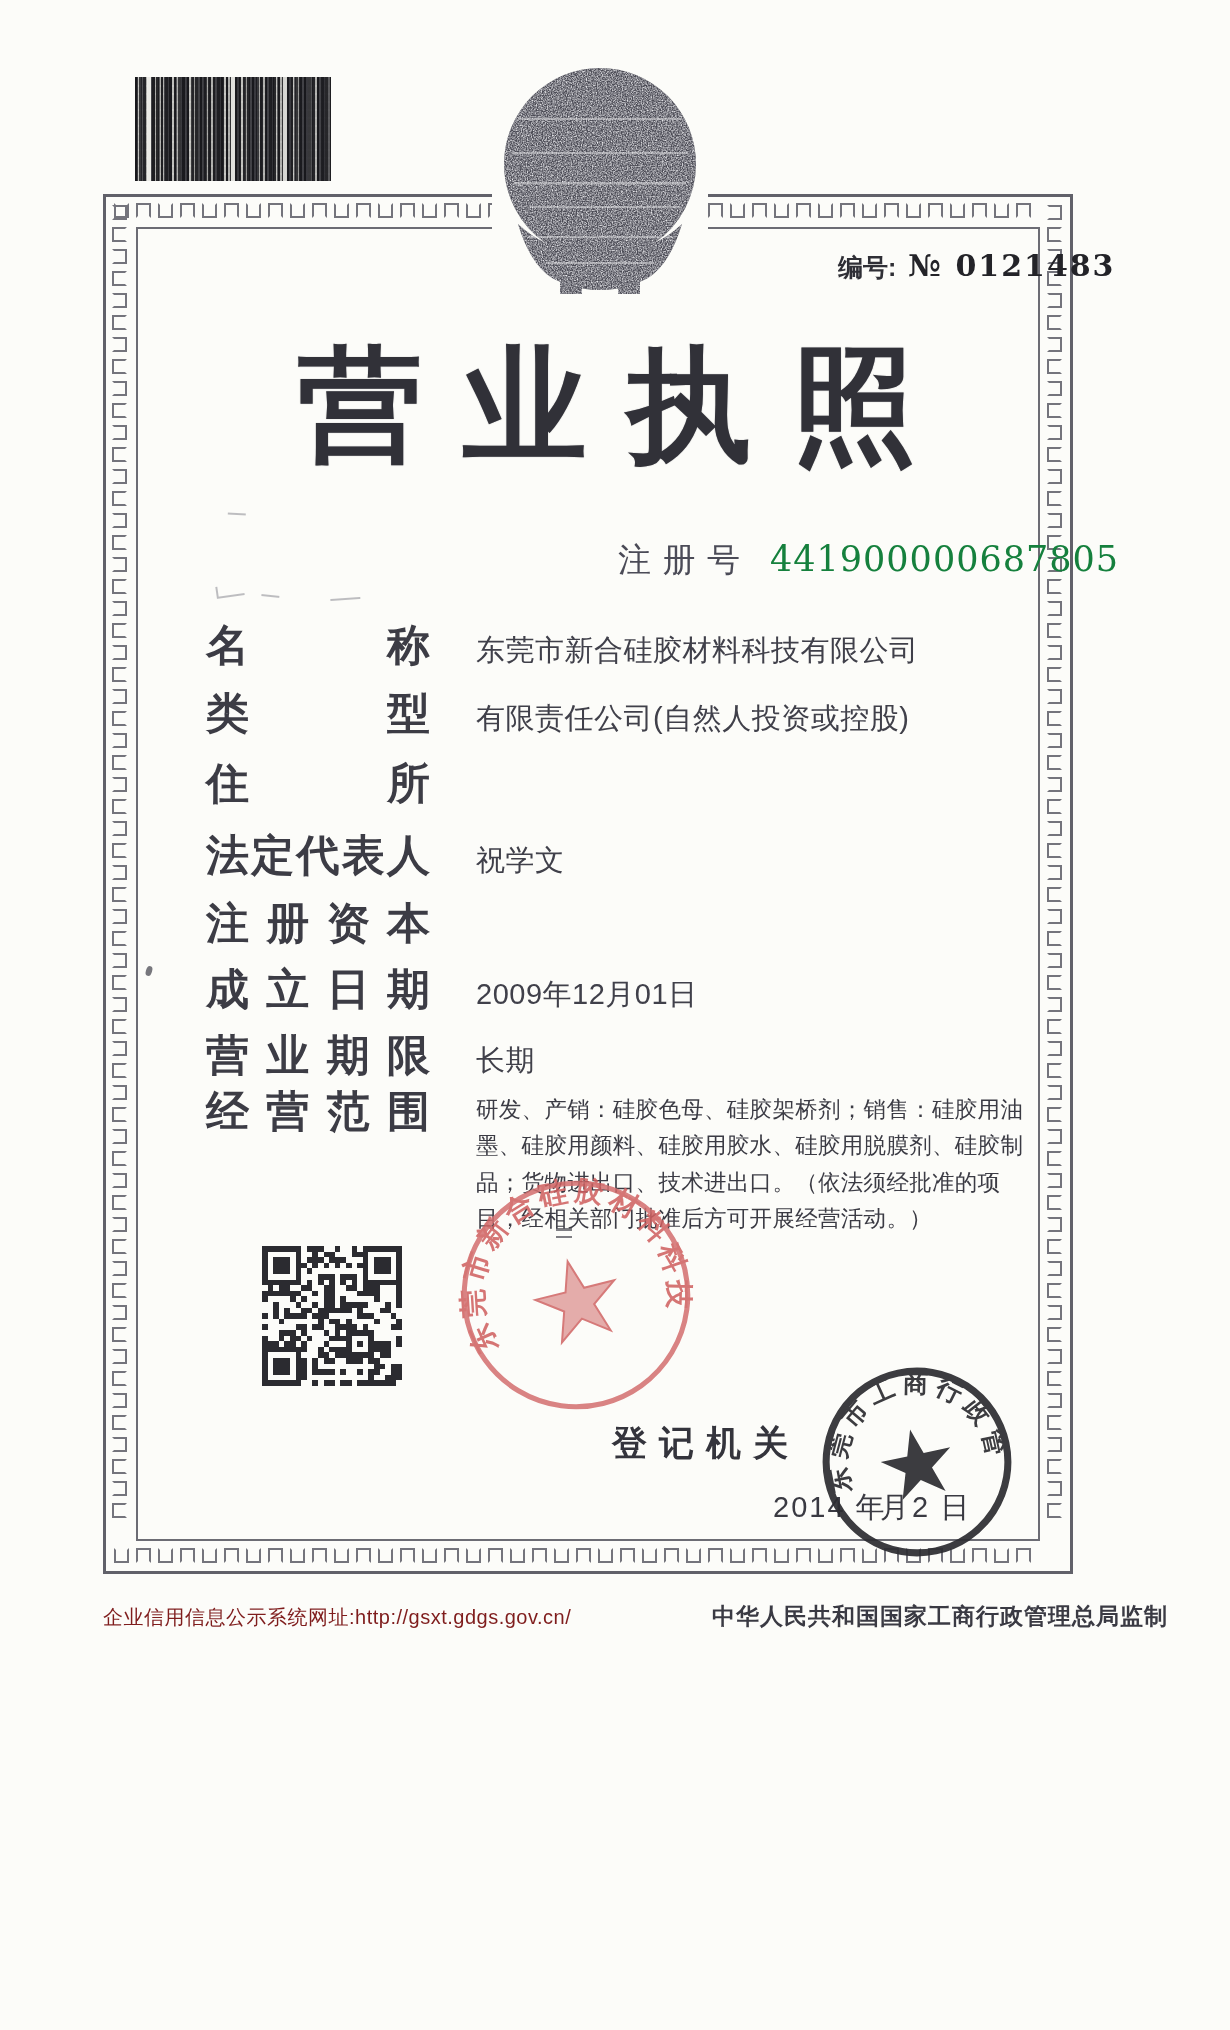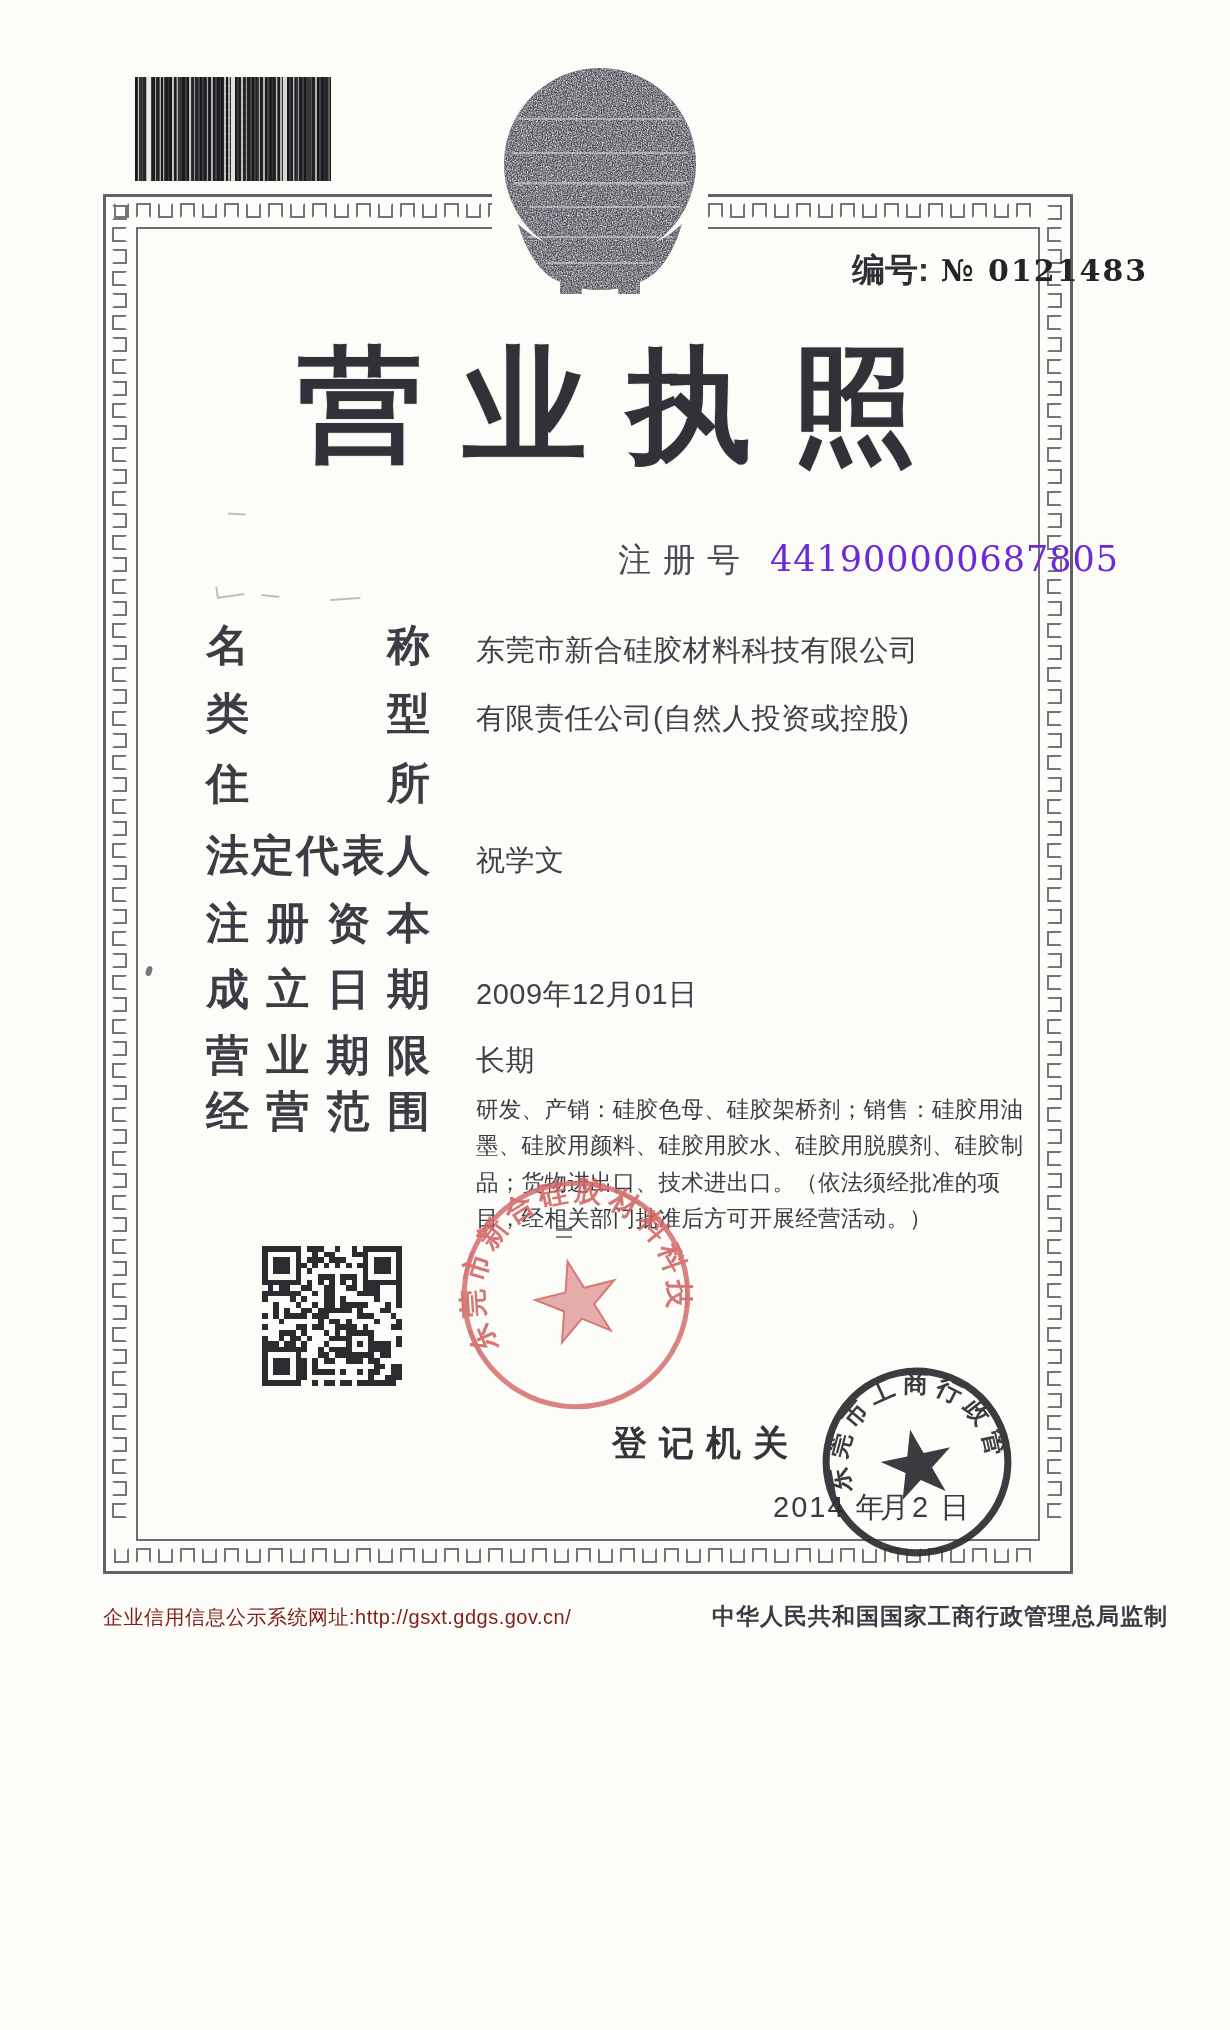--- a/index.html
+++ b/index.html
@@ -28,29 +28,29 @@
         rgba(240,240,236,0) 16px 96px, rgba(245,245,240,.9) 96px 100px,
         rgba(240,240,236,0) 100px 148px, rgba(245,245,240,.85) 148px 152px, rgba(240,240,236,0) 152px),
       repeating-linear-gradient(90deg, rgba(22,22,26,.95) 0 2px, rgba(22,22,26,0) 2px 4px,
         rgba(22,22,26,.8) 4px 7px, rgba(22,22,26,.15) 7px 8px, rgba(22,22,26,.9) 8px 11px, rgba(22,22,26,0) 11px 13px),
       repeating-linear-gradient(90deg, rgba(40,40,46,.9) 0 3px, rgba(40,40,46,.1) 3px 6px,
         rgba(40,40,46,.7) 6px 8px, rgba(40,40,46,.2) 8px 12px, rgba(40,40,46,.85) 12px 17px),
       repeating-linear-gradient(0deg, rgba(255,255,255,0) 0 6px, rgba(252,252,248,.28) 6px 8px);}
   .emblem{position:absolute;left:500px;top:64px;}
 
   .serial{position:absolute;left:838px;top:248px;display:flex;gap:12px;align-items:baseline;}
-  .serial .lbl{font-size:33px;color:#2f2f36;font-weight:600;margin-left:14px;}
+  .serial .lbl{font-size:25px;color:#2f2f36;font-weight:600;}
   .serial .num{font-family:"DejaVu Serif",serif;font-size:30px;font-weight:700;color:#232328;letter-spacing:2px;}
 
   .title{position:absolute;left:298px;top:340px;width:618px;display:flex;justify-content:space-between;
          font-size:124px;line-height:1.05;font-weight:700;color:#313138;text-shadow:0 0 1px rgba(60,60,70,.55);}
 
   .regline{position:absolute;left:618px;top:538px;display:flex;align-items:baseline;gap:30px;}
   .regline .rl{width:122px;display:flex;justify-content:space-between;font-size:33px;color:#4b4b57;font-weight:500;}
-  .regline .rn{font-family:"DejaVu Serif",serif;font-size:35px;color:#6d28d9;letter-spacing:1px;}
+  .regline .rn{font-family:"DejaVu Serif",serif;font-size:35px;color:#15803d;letter-spacing:1px;}
 
   
   .frow{position:absolute;left:206px;width:862px;display:flex;align-items:flex-start;}
   .flabel{width:224px;flex:none;display:flex;justify-content:space-between;
           font-size:43px;font-weight:600;color:#3c3c45;line-height:1.1;}
   .fvalue{margin-left:46px;font-size:29px;color:#40404a;padding-top:9px;letter-spacing:.5px;}
   .fvalue.addr{font-size:27px;letter-spacing:0;}
   .fvalue.scope{font-size:22.5px;line-height:1.62;width:566px;padding-top:4px;letter-spacing:.3px;color:#3b3b44;font-weight:500;}
 
   

